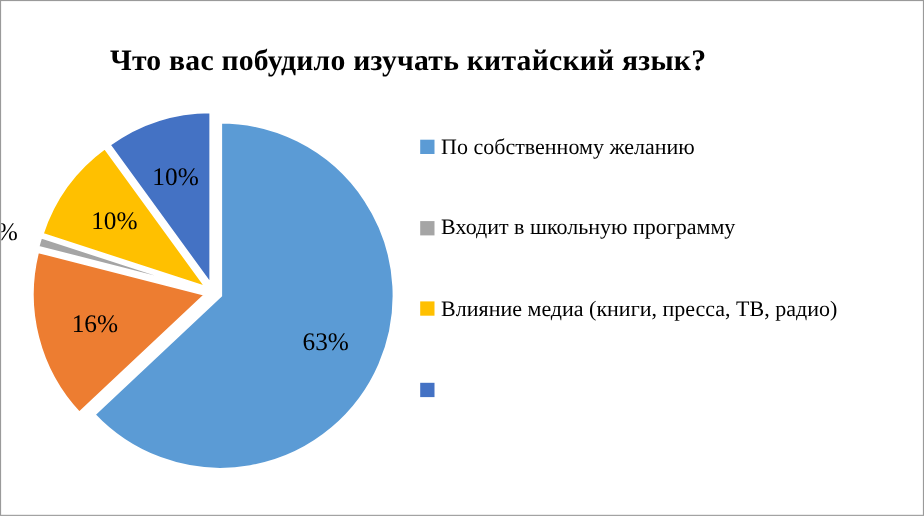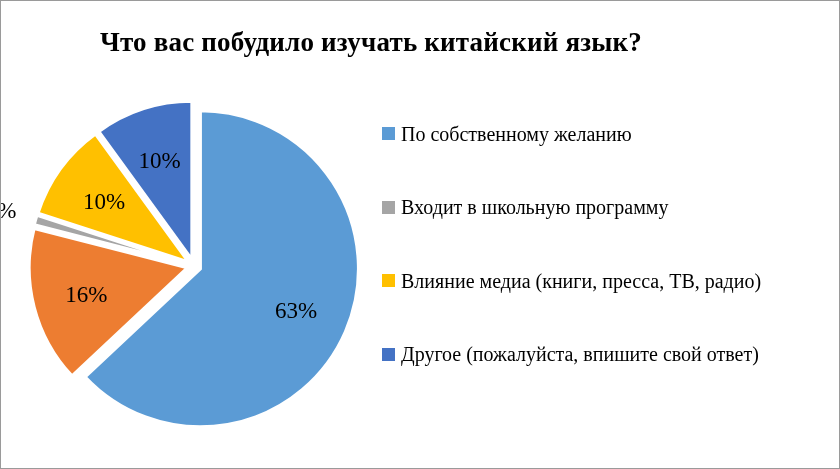--- a/index.html
+++ b/index.html
@@ -15,21 +15,21 @@
     width: 840px;
     height: 469px;
     background: #ffffff;
     box-sizing: border-box;
     border: 1px solid #9a9a9a;
     overflow: hidden;
   }
   #chart-title {
     position: absolute;
     left: 0;
-    top: 26px;
+    top: 39px;
     width: 740px;
     text-align: center;
     font-size: 27px;
     font-weight: bold;
     color: #000000;
     font-family: "Liberation Serif", "DejaVu Serif", serif;
     letter-spacing: 0.2px;
     white-space: nowrap;
   }
   #pie-area {
@@ -106,17 +106,16 @@
     <div class="legend-item">
       <span class="legend-swatch" style="background: rgb(165, 165, 165);"></span>
       <span class="legend-label">Входит в школьную программу</span>
     </div>
     <div class="legend-item">
       <span class="legend-swatch" style="background: rgb(255, 192, 0);"></span>
       <span class="legend-label">Влияние медиа (книги, пресса, ТВ, радио)</span>
     </div>
     <div class="legend-item">
       <span class="legend-swatch" style="background: rgb(68, 114, 196);"></span>
-      <span class="legend-label">Другое (пожалуйста, впишите свой ответ)</span>
     </div>
   </div>
 
 </div>
 
 </body></html>

